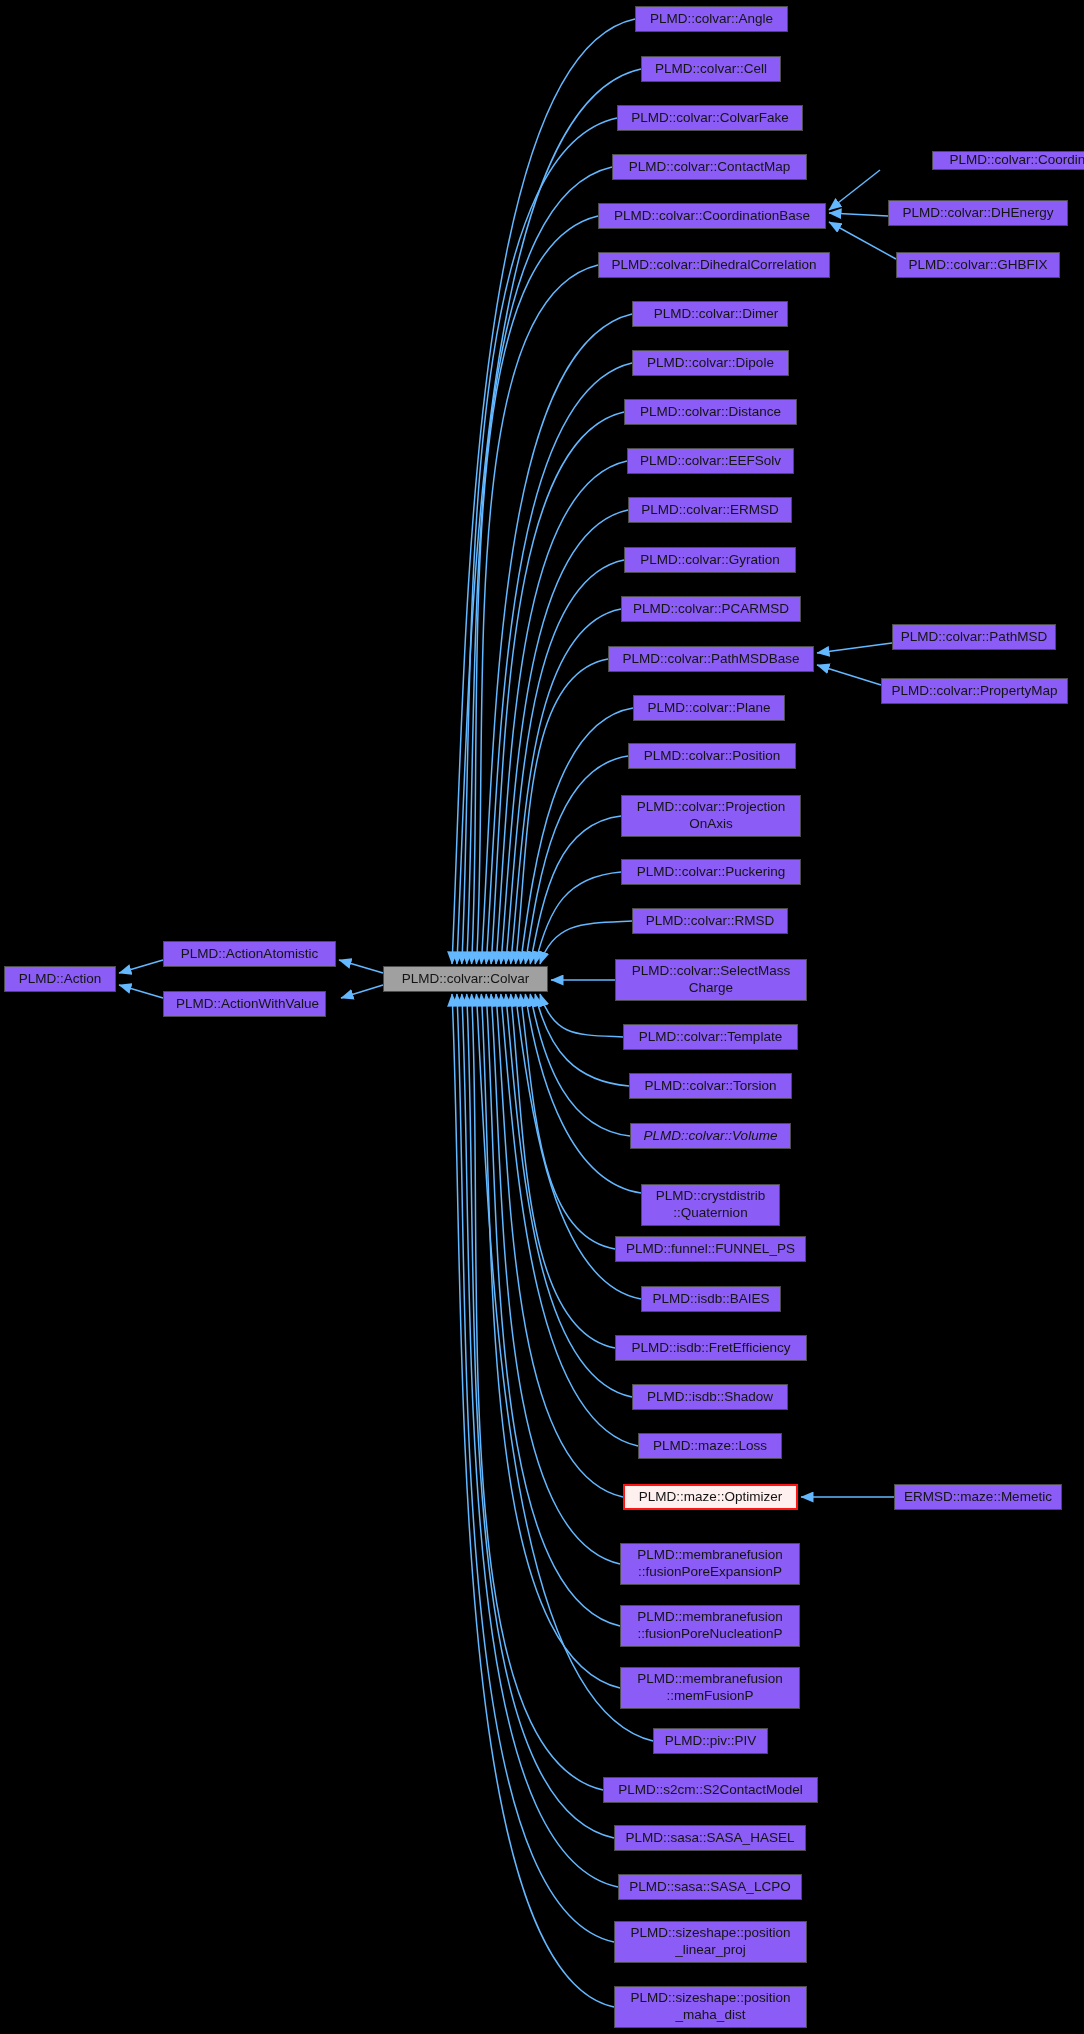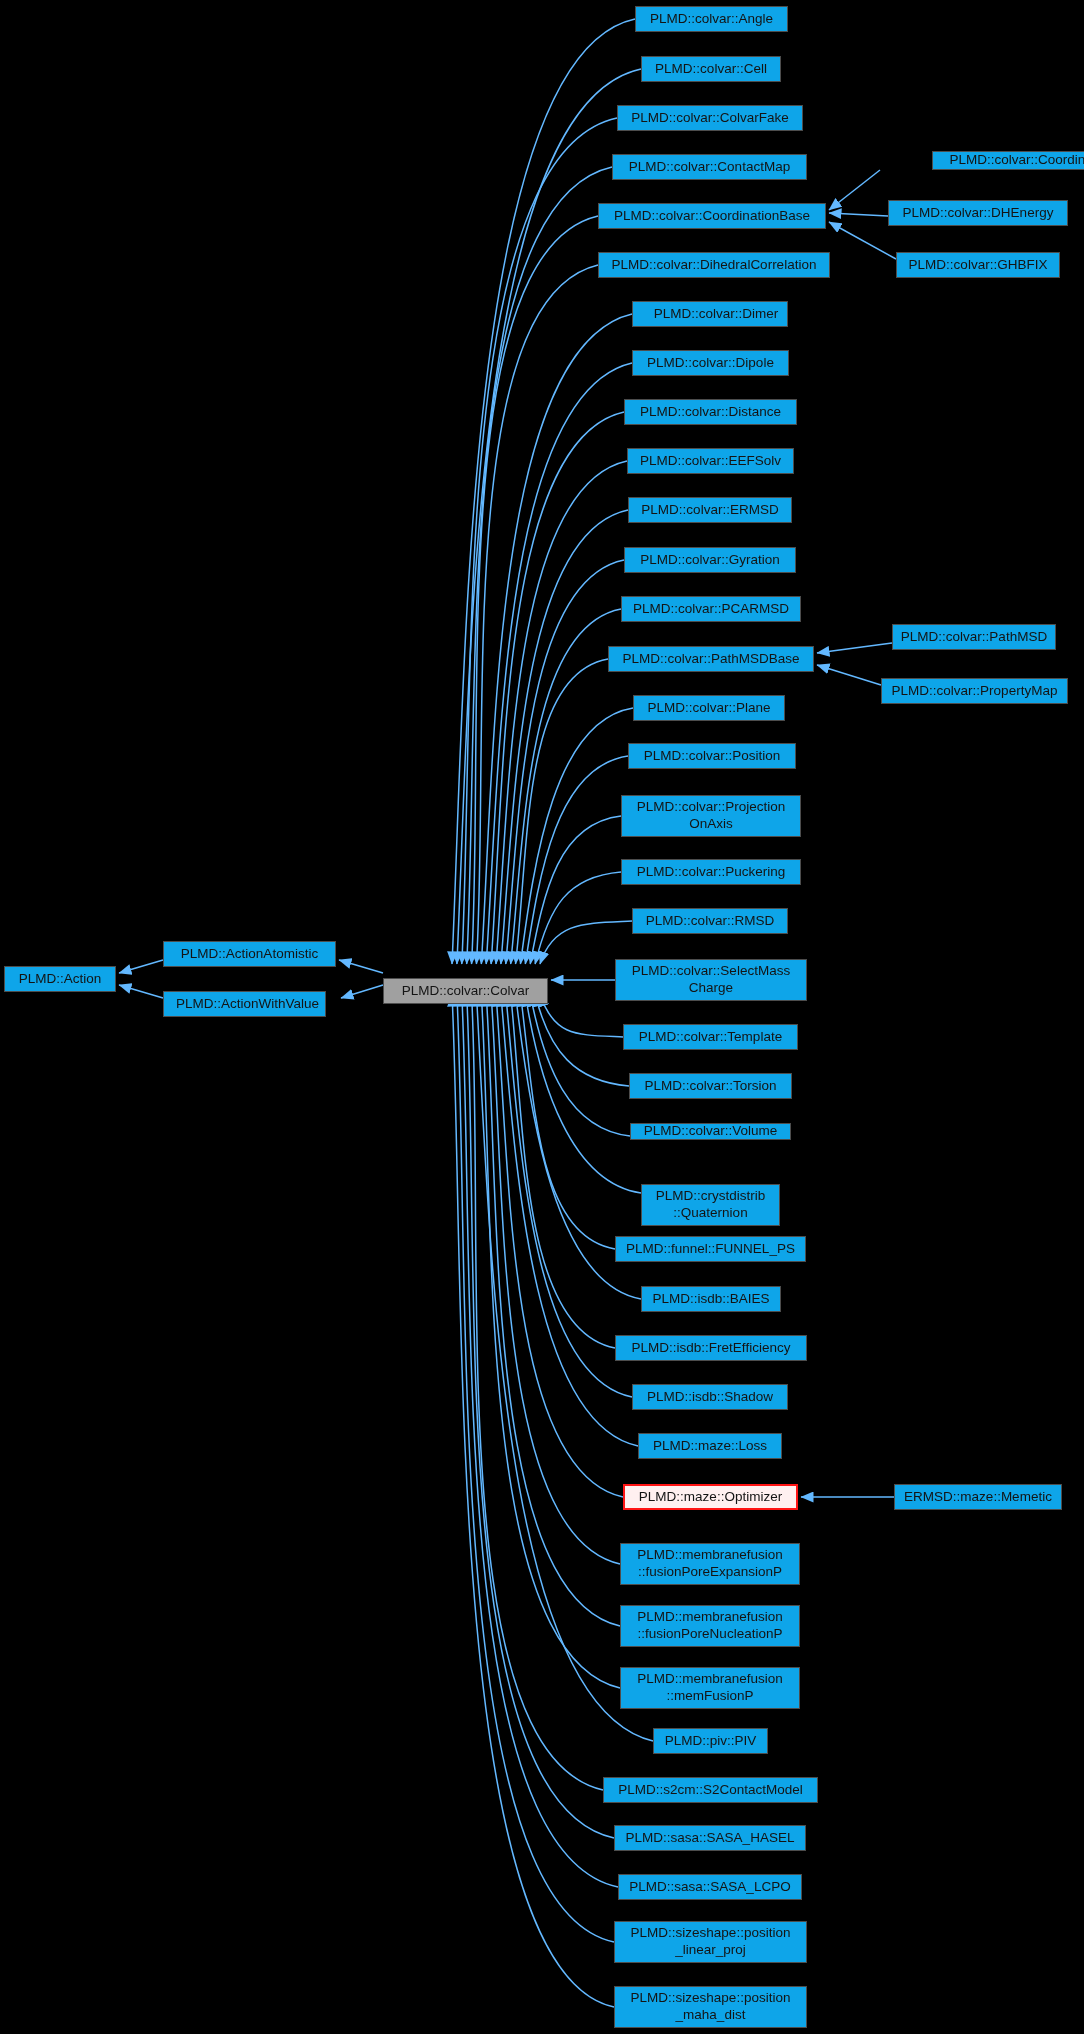--- a/index.html
+++ b/index.html
@@ -8,29 +8,29 @@
     width:1084px;height:2034px;
     background:#000;
     font-family:"Liberation Sans", sans-serif;
     overflow:hidden;
   }
   #edges{position:absolute;left:0;top:0;width:1084px;height:2034px;}
   .node{
     position:absolute;
     display:flex;align-items:center;justify-content:center;
     box-sizing:border-box;
-    background:#0ea5e9;
+    background:#8b5cf6;
     border:1.5px solid #4d4d4d;
     color:#141414;
     font-size:13.5px;line-height:1.25;
     text-align:center;
     white-space:pre-line;
     cursor:pointer;
   }
-  .node.current{background:#a0a0a0;margin-top:12px;}
+  .node.current{background:#a0a0a0;}
   .node.highlight{background:#fff0f0;border:2px solid #ff1414;}
 </style>
 </head>
 <body>
 
 <div id="canvas" style="background: rgb(0, 0, 0);">
   <svg id="edges" viewBox="0 0 1084 2034" xmlns="http://www.w3.org/2000/svg">
     <defs>
       <marker id="arrow" markerUnits="userSpaceOnUse" markerWidth="14" markerHeight="11" refX="12.5" refY="5.5" orient="auto">
         <path d="M0,0 L13,5.5 L0,11 z" fill="#63b8ff"></path>
@@ -110,21 +110,21 @@
     <div class="node" style="left: 633px; top: 695px; width: 152px; height: 26px;"><span>PLMD::colvar::Plane</span></div>
     <div class="node" style="left: 628px; top: 743px; width: 168px; height: 26px;"><span>PLMD::colvar::Position</span></div>
     <div class="node" style="left: 621px; top: 795px; width: 180px; height: 42px;"><span>PLMD::colvar::Projection
 OnAxis</span></div>
     <div class="node" style="left: 621px; top: 859px; width: 180px; height: 26px;"><span>PLMD::colvar::Puckering</span></div>
     <div class="node" style="left: 632px; top: 908px; width: 156px; height: 26px;"><span>PLMD::colvar::RMSD</span></div>
     <div class="node" style="left: 615px; top: 959px; width: 192px; height: 42px;"><span>PLMD::colvar::SelectMass
 Charge</span></div>
     <div class="node" style="left: 623px; top: 1024px; width: 175px; height: 26px;"><span>PLMD::colvar::Template</span></div>
     <div class="node" style="left: 629px; top: 1073px; width: 163px; height: 26px;"><span>PLMD::colvar::Torsion</span></div>
-    <div class="node" style="left: 630px; top: 1123px; width: 161px; height: 17px;"><span>PLMD::colvar::Volume</span></div>
+    <div class="node" style="left: 630px; top: 1123px; width: 161px; height: 26px; font-style: italic;"><span>PLMD::colvar::Volume</span></div>
     <div class="node" style="left: 641px; top: 1172px; width: 139px; height: 42px; margin-top: 12px;"><span>PLMD::crystdistrib
 ::Quaternion</span></div>
     <div class="node" style="left: 615px; top: 1236px; width: 191px; height: 26px;"><span>PLMD::funnel::FUNNEL_PS</span></div>
     <div class="node" style="left: 641px; top: 1286px; width: 140px; height: 26px;"><span>PLMD::isdb::BAIES</span></div>
     <div class="node" style="left: 615px; top: 1335px; width: 192px; height: 26px;"><span>PLMD::isdb::FretEfficiency</span></div>
     <div class="node" style="left: 632px; top: 1384px; width: 156px; height: 26px;"><span>PLMD::isdb::Shadow</span></div>
     <div class="node" style="left: 638px; top: 1433px; width: 144px; height: 26px;"><span>PLMD::maze::Loss</span></div>
     <div class="node highlight" style="left: 623px; top: 1484px; width: 175px; height: 26px;"><span>PLMD::maze::Optimizer</span></div>
     <div class="node" style="left: 620px; top: 1543px; width: 180px; height: 42px;"><span>PLMD::membranefusion
 ::fusionPoreExpansionP</span></div>

